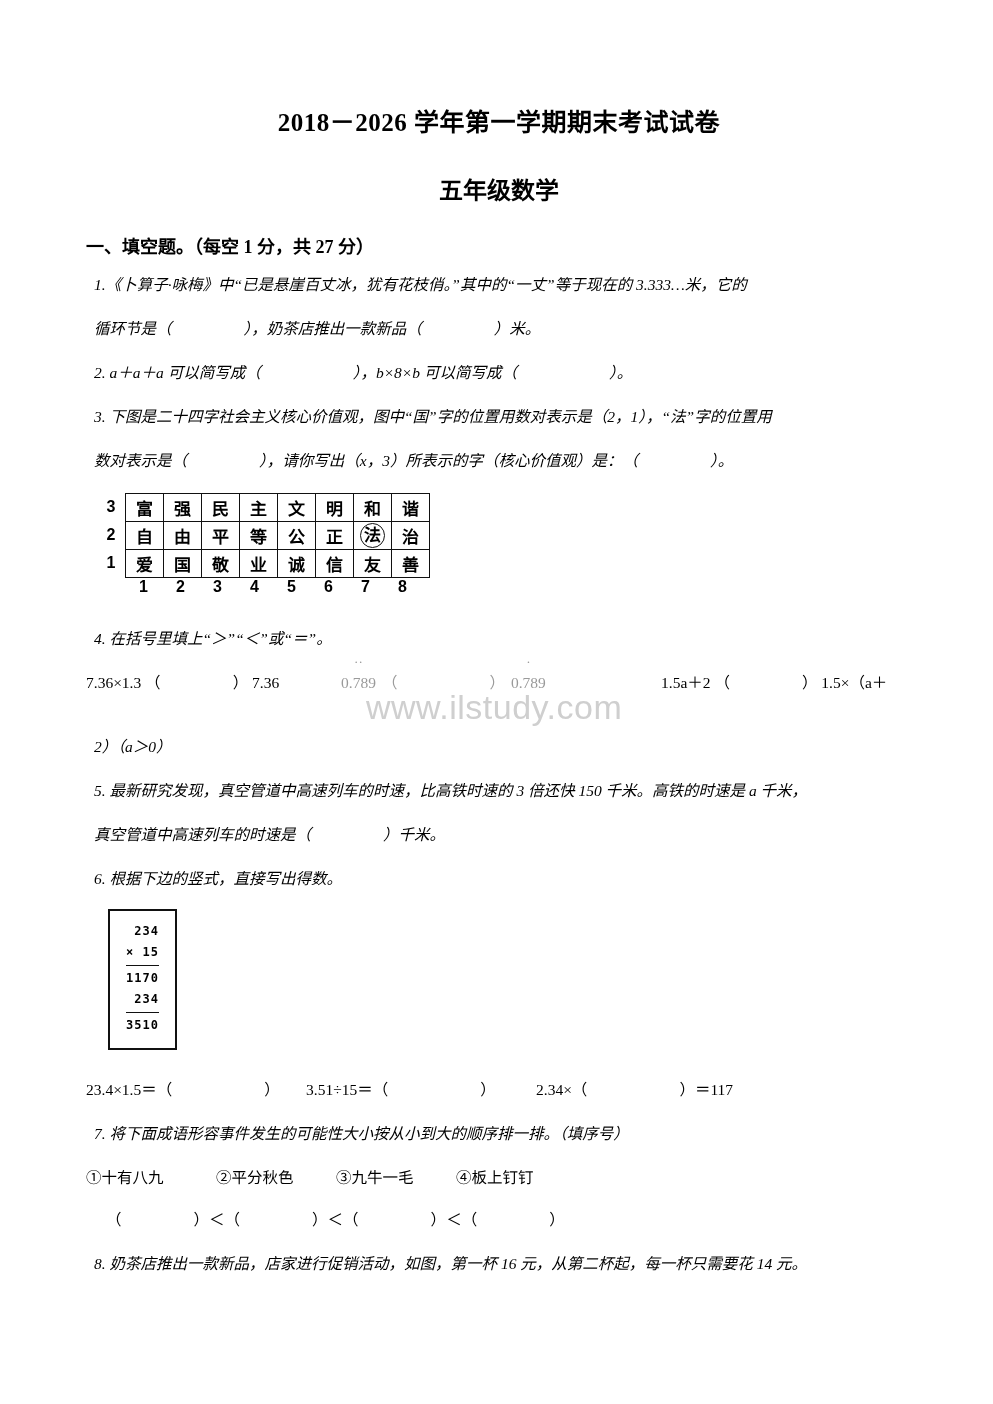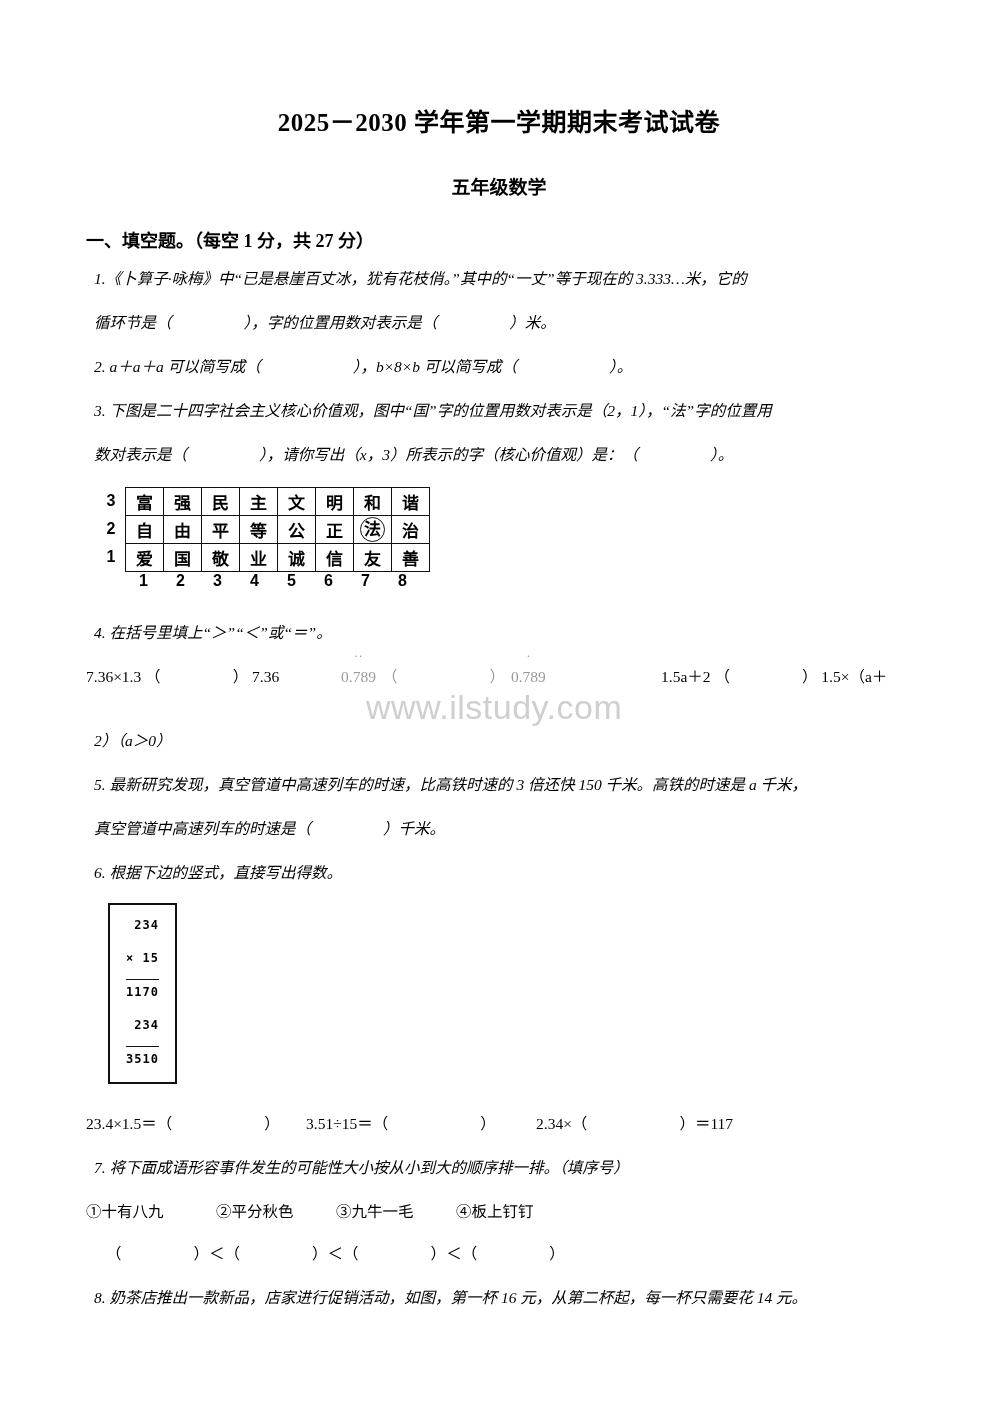--- a/index.html
+++ b/index.html
@@ -31,21 +31,21 @@
   .doc-title {
     text-align: center;
     font-size: 25px;
     font-weight: bold;
     letter-spacing: 0.5px;
     margin-top: 108px;
     line-height: 1.2;
   }
   .doc-subject {
     text-align: center;
-    font-size: 19px;
+    font-size: 24px;
     font-weight: bold;
     margin-top: 39px;
     line-height: 1.2;
   }
   .doc-duration {
     text-align: center;
     font-size: 17px;
     font-weight: bold;
     margin-top: 32px;
     line-height: 1.2;
@@ -164,23 +164,22 @@
     font-weight: bold;
     line-height: 21px;
     letter-spacing: 1px;
   }
   .vcalc div {
     text-align: right;
     white-space: pre;
   }
   .vcalc .ruled {
     border-bottom: 1.6px solid #111;
-    padding-bottom: 10px;
+    padding-bottom: 2px;
     margin-bottom: 2px;
-    margin-top: 12px;
   }
 
   
   .rec {
     position: relative;
     display: inline-block;
   }
   .rec > .dot {
     position: absolute;
     top: -0.78em;
@@ -207,28 +206,28 @@
 </style>
 </head>
 <body>
 
 <div class="page">
 
   <div class="watermark">www.ilstudy.com</div>
 
   <div class="content">
 
-    <div class="doc-title">2025－2030 学年第一学期期末考试试卷</div>
+    <div class="doc-title">2018－2026 学年第一学期期末考试试卷</div>
     <div class="doc-subject">五年级数学</div>
 
     <div class="section-heading">一、填空题。（每空 1 分，共 27 分）</div>
 
     <div class="q">
       <p>1.《卜算子·咏梅》中“已是悬崖百丈冰，犹有花枝俏。”其中的“一丈”等于现在的 3.333…米，它的</p>
-      <p><span>循环节是（</span><span class="blank blank-md"></span><span>），字的位置用数对表示是（</span><span class="blank blank-md"></span><span>）米。</span></p>
+      <p><span>循环节是（</span><span class="blank blank-md"></span><span>），奶茶店推出一款新品（</span><span class="blank blank-md"></span><span>）米。</span></p>
     </div>
 
     <div class="q">
       <p><span>2. a＋a＋a 可以简写成（</span><span class="blank blank-lg"></span><span>），b×8×b 可以简写成（</span><span class="blank blank-lg"></span><span>）。</span></p>
     </div>
 
     <div class="q">
       <p>3. 下图是二十四字社会主义核心价值观，图中“国”字的位置用数对表示是（2，1），“法”字的位置用</p>
       <p><span>数对表示是（</span><span class="blank blank-md"></span><span>），请你写出（x，3）所表示的字（核心价值观）是：（</span><span class="blank blank-md"></span><span>）。</span></p>
     </div>

